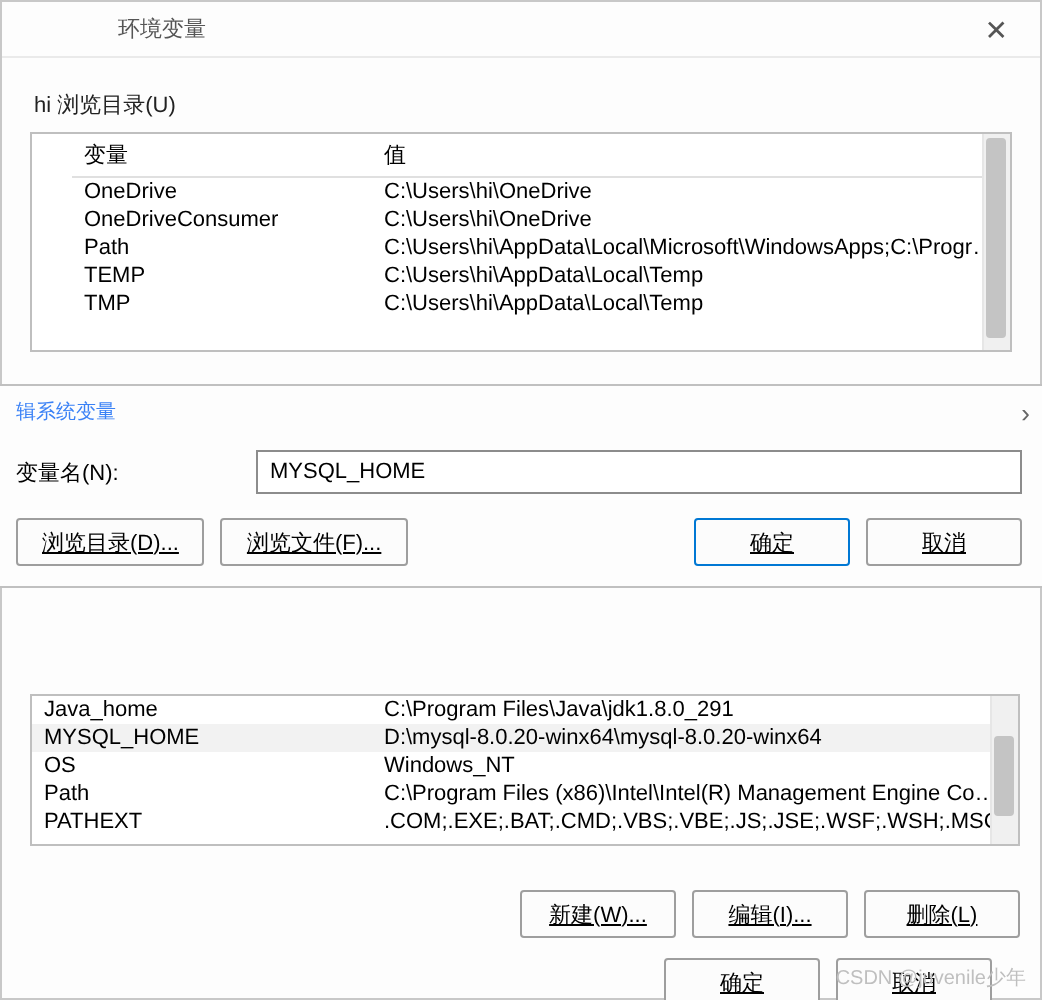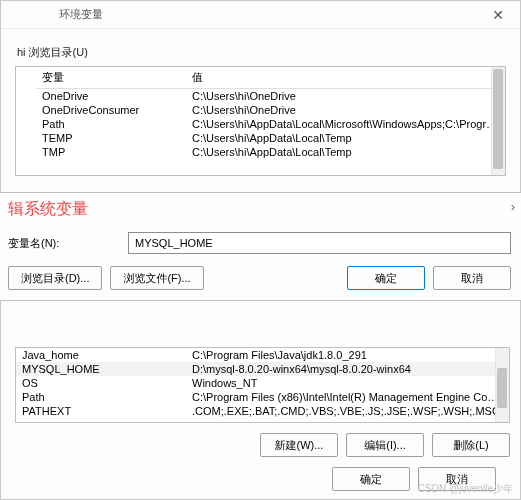--- a/index.html
+++ b/index.html
@@ -78,21 +78,21 @@
       top: 192px;
       left: 0;
       right: 0;
       background: #fdfdfd;
       border-top: 1px solid #c0c0c0;
       border-bottom: 1px solid #c0c0c0;
       padding: 6px 10px 10px 8px;
       position: absolute;
       z-index: 5;
     }
-    .edit-title { font-size: 16px; color: #ef4444; margin-bottom: 4px; }
+    .edit-title { font-size: 10px; color: #3b82f6; margin-bottom: 4px; }
     .nav-right {
       position: absolute;
       right: 6px;
       top: 6px;
       color: #666;
       font-size: 13px;
     }
     .form-row {
       display: flex;
       align-items: center;
@@ -121,20 +121,21 @@
     }
     .btn {
       height: 24px;
       min-width: 78px;
       padding: 0 12px;
       border: 1px solid #9e9e9e;
       background: #fcfcfc;
       font-size: 11px;
       border-radius: 2px;
       cursor: pointer;
+      text-decoration: underline;
     }
     .btn.primary { border: 1.5px solid #0078d4; }
     .spacer { flex: 1; }
     
     .system-section {
       position: absolute;
       top: 346px;
       left: 14px;
       right: 10px;
     }
@@ -142,21 +143,21 @@
       border: 1px solid #bfbfbf;
       background: #fff;
       height: 76px;
       overflow: hidden;
       position: relative;
     }
     .bottom-btns {
       display: flex;
       justify-content: flex-end;
       gap: 8px;
-      margin-top: 10px;
+      margin-top: 22px;
       align-items: flex-end;
     }
     .dialog-footer {
       display: flex;
       justify-content: flex-end;
       gap: 8px;
       margin: 10px 14px 0 0;
     }
     .watermark {
       position: absolute;

